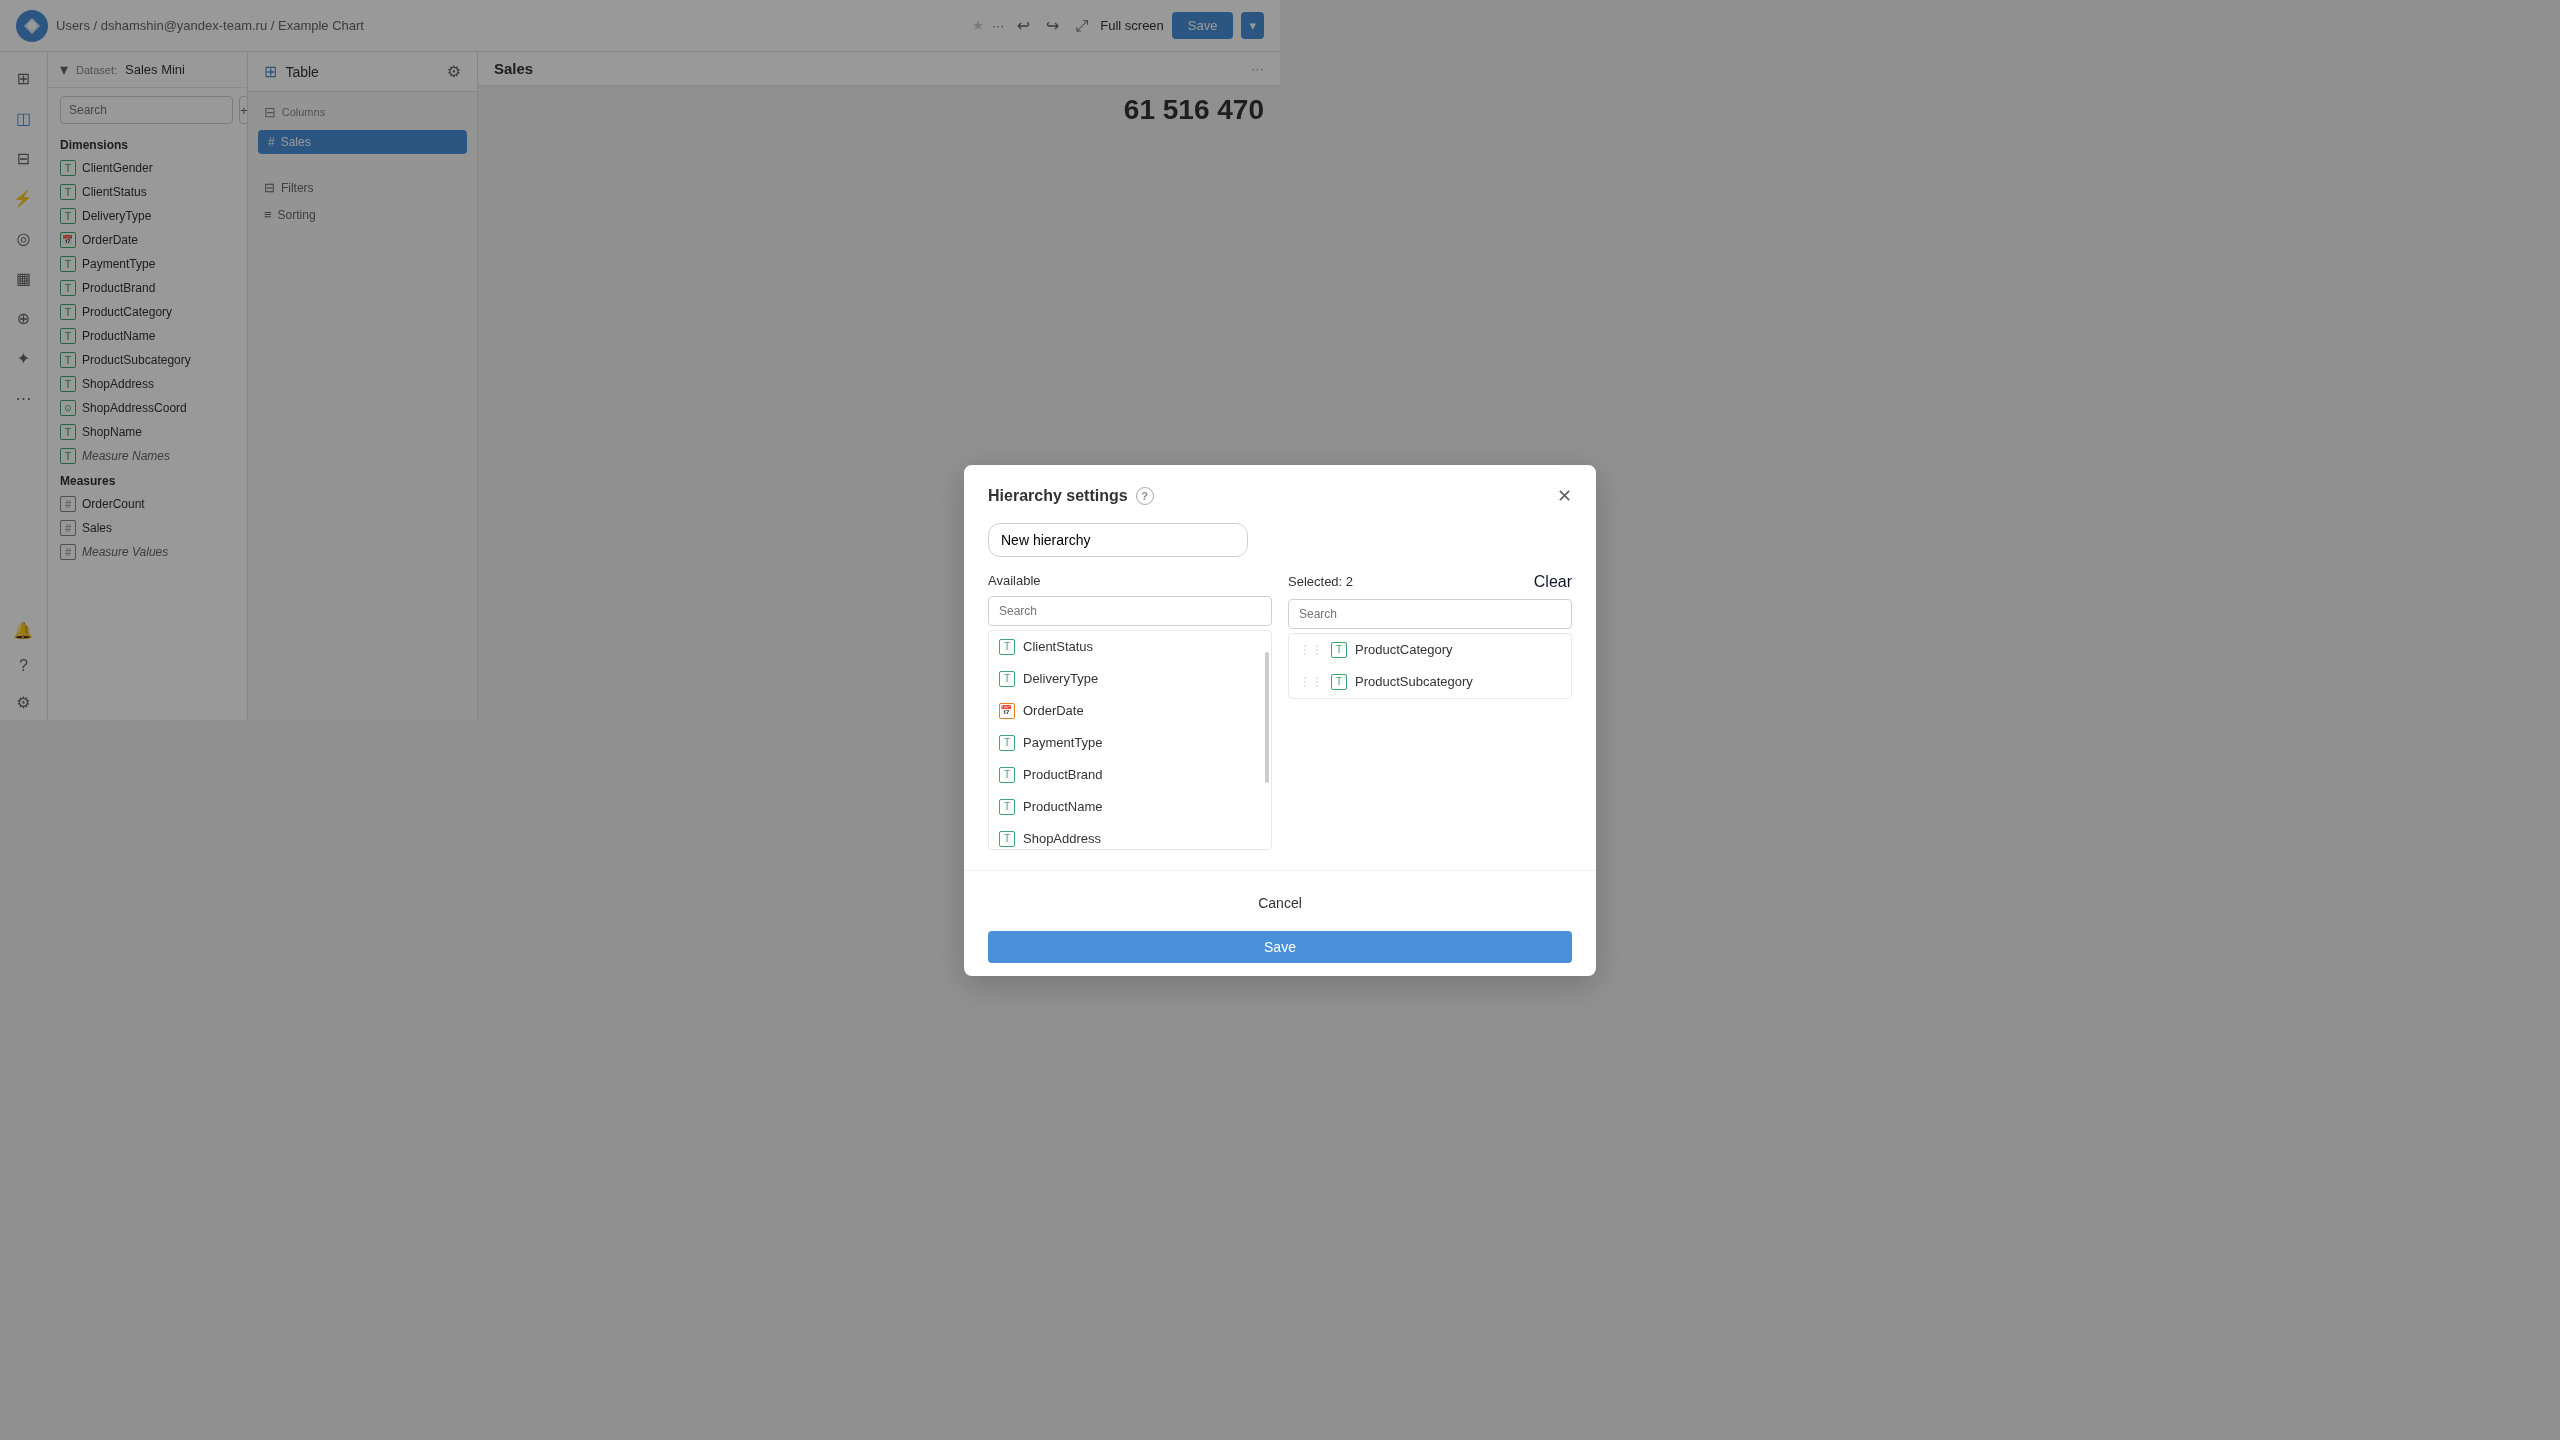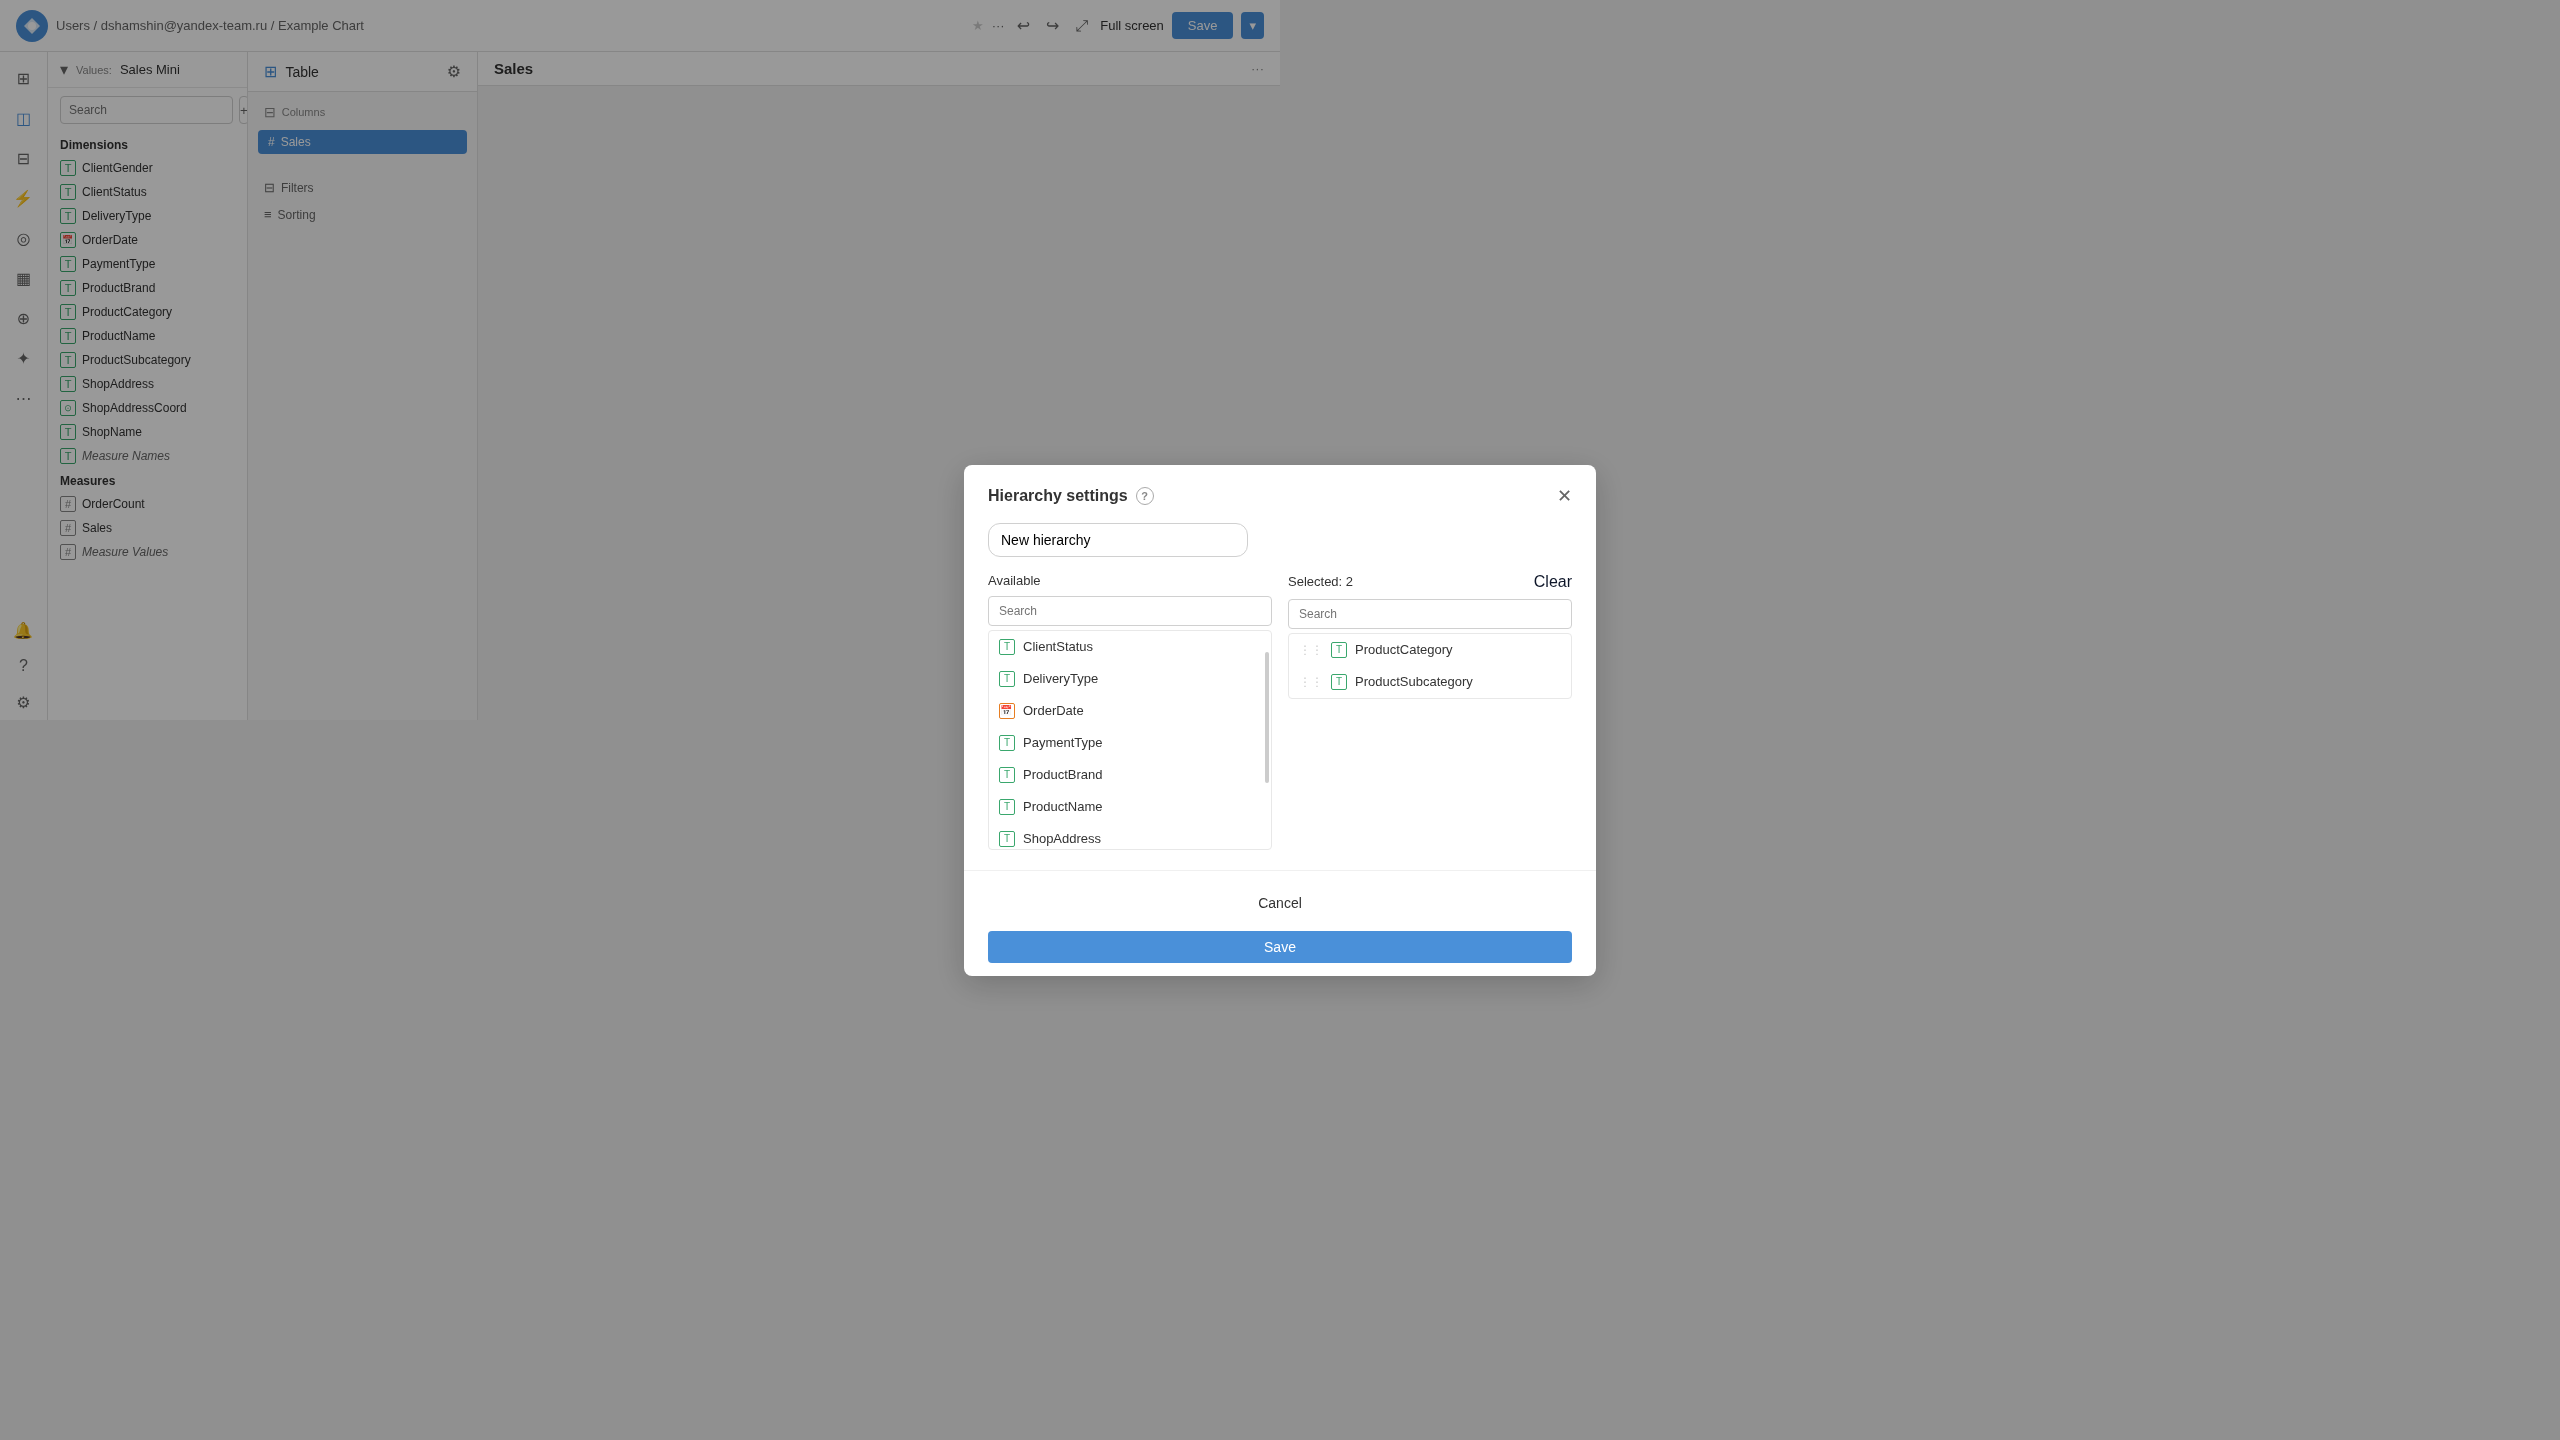--- a/index.html
+++ b/index.html
@@ -121,21 +121,21 @@
     <div style="margin-top:auto;">
       <div class="icon-bar-item icon-bar-bottom">🔔</div>
       <div class="icon-bar-item">?</div>
       <div class="icon-bar-item">⚙</div>
     </div>
   </div>
 
   <div class="sidebar">
     <div class="sidebar-header">
       <span style="color:#666; font-size:16px; cursor:pointer;">▾</span>
-      <span class="sidebar-dataset-label">Values:</span>
+      <span class="sidebar-dataset-label">Dataset:</span>
       <span class="sidebar-dataset-name">Sales Mini</span>
     </div>
     <div class="sidebar-search">
       <input type="text" placeholder="Search" style="">
       <button class="sidebar-search-add">+</button>
     </div>
     <div class="sidebar-list">
       <div class="sidebar-section-title">Dimensions</div>
       <div class="sidebar-item">
         <div class="sidebar-item-icon green">T</div>
@@ -233,20 +233,21 @@
         <span style="font-size:12px;">Sorting</span>
       </div>
     </div>
   </div>
 
   <div class="main-content">
     <div class="main-header">
       <span class="main-title">Sales</span>
       <span class="main-dots">···</span>
     </div>
+    <div class="main-number">61 516 470</div>
   </div>
 
 </div>
 
 <div class="overlay">
   <div class="modal">
     <div class="modal-header">
       <div class="modal-title">
         <span>Hierarchy settings</span>
         <span style="width:18px; height:18px; border-radius:50%; border:1px solid #aaa; display:inline-flex; align-items:center; justify-content:center; font-size:11px; color:#888; cursor:pointer;">?</span>

